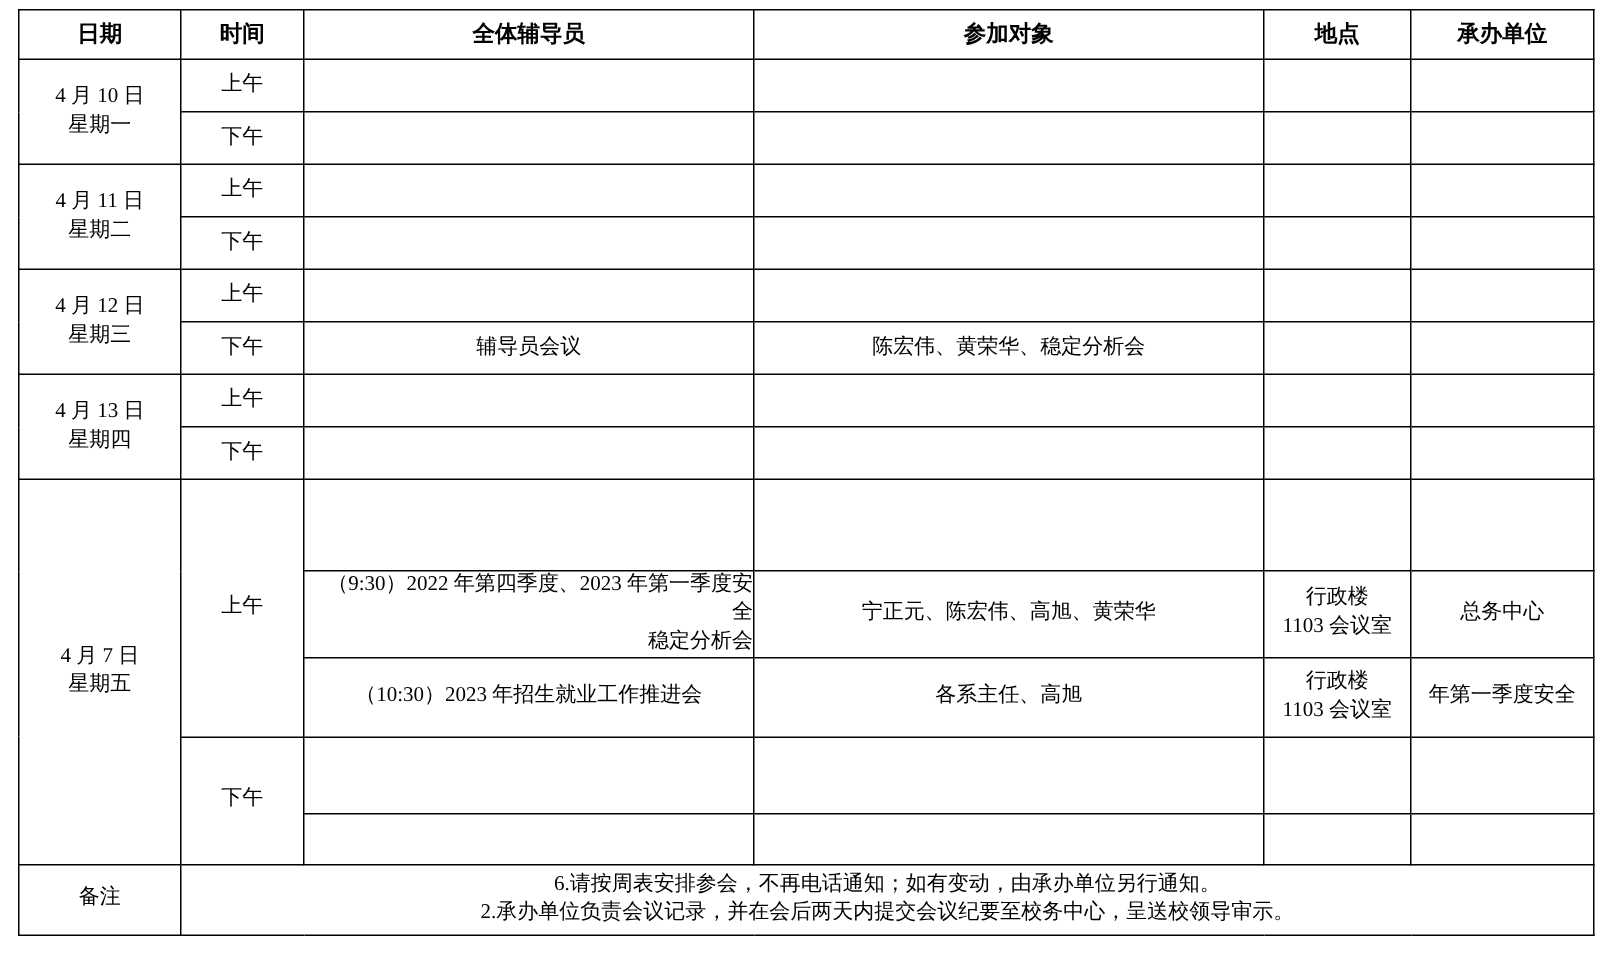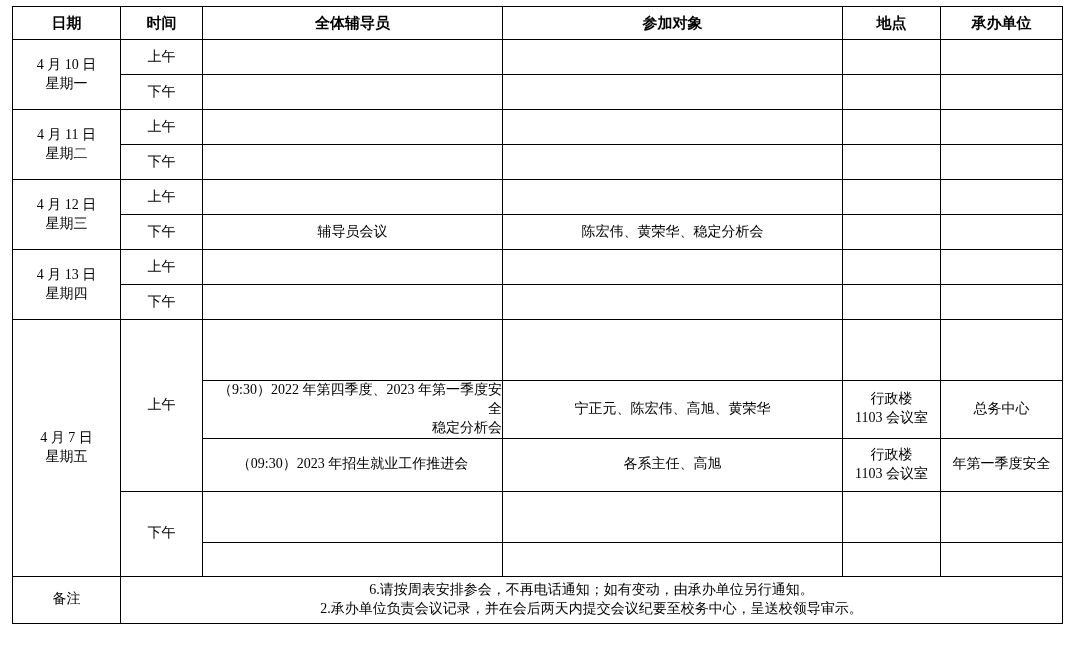--- a/index.html
+++ b/index.html
@@ -222,21 +222,21 @@
           <span class="two-line">稳定分析会</span>
         </td>
         <td>宁正元、陈宏伟、高旭、黄荣华</td>
         <td class="place-cell">
           <span class="p-line">行政楼</span>
           <span class="p-line">1103 会议室</span>
         </td>
         <td class="org-cell">总务中心</td>
       </tr>
       <tr class="fri-am2">
-        <td class="act-cell">（09:30）2023 年招生就业工作推进会</td>
+        <td class="act-cell">（10:30）2023 年招生就业工作推进会</td>
         <td>各系主任、高旭</td>
         <td class="place-cell">
           <span class="p-line">行政楼</span>
           <span class="p-line">1103 会议室</span>
         </td>
         <td class="org-cell">年第一季度安全</td>
       </tr>
       <tr class="fri-pm0">
         <td class="time-cell" rowspan="2">下午</td>
         <td class="act-cell"></td>

